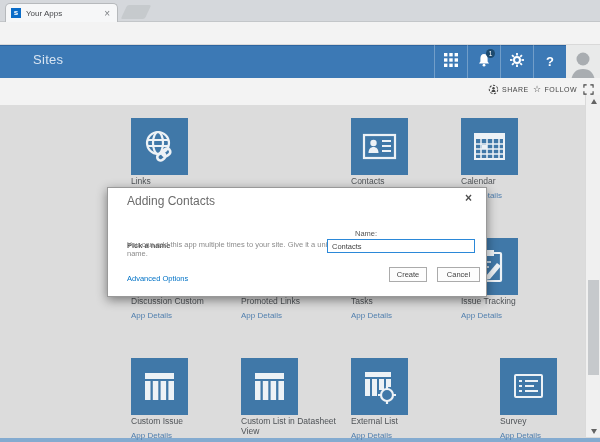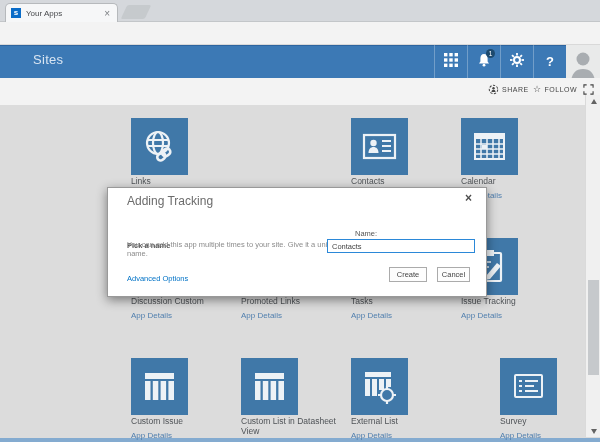--- a/index.html
+++ b/index.html
@@ -57,21 +57,21 @@
   .dialog { position:absolute; left:107px; top:187px; width:380px; height:110px; background:#fff; border:1px solid #999; box-shadow:0 3px 10px rgba(0,0,0,.45); z-index:30; }
   .dlg-title { position:absolute; left:19px; top:6px; font-size:12px; font-weight:300; color:#6b6b6b; }
   .dlg-close { position:absolute; right:14px; top:3px; font-size:12px; color:#4e4e4e; font-weight:bold; cursor:default; }
   .dlg-section { position:absolute; left:19px; top:53px; font-size:7.5px; font-weight:bold; color:#555; }
   .dlg-desc { position:absolute; left:19px; top:52px; width:215px; font-size:7.5px; color:#8c8c8c; line-height:1.25; }
   .dlg-adv { position:absolute; left:19px; top:86px; font-size:7.5px; color:#0072c6; text-decoration:none; }
   .dlg-namelbl { position:absolute; left:219px; top:41px; font-size:7.5px; color:#555;padding-left:28px; }
   .dlg-input { position:absolute; left:219px; top:51px; width:148px; height:14px; border:1px solid #2b88d8; font-size:7.5px; color:#444; padding:0 4px; font-family:"Liberation Sans", sans-serif; }
   .dlg-btn { position:absolute; top:79px; height:15px; background:#fdfdfd; border:1px solid #ababab; font-size:7.5px; color:#444; text-align:center; line-height:13px; font-family:"Liberation Sans", sans-serif; }
   .dlg-create { left:281px; width:38px; }
-  .dlg-cancel { left:329px; width:33px; }
+  .dlg-cancel { left:329px; width:43px; }
 </style>
 </head>
 <body>
 
 <div id="screen">
 
   <div class="tabstrip">
     <div class="tab">
       <div class="favicon">s</div>
       <div class="tab-title">Your Apps</div>
@@ -338,21 +338,21 @@
           <rect x="15" y="17" width="27" height="22" rx="1" fill="none" stroke="#edf2f6" stroke-width="2"></rect>
           <g stroke="#edf2f6" stroke-width="2">
             <path d="M19 23 h3 M25 23 h13 M19 28 h3 M25 28 h9 M19 33 h3 M25 33 h13"></path>
           </g>
         </svg>
       </div>
       <div class="tile-label">Survey</div>
       <a class="app-details" href="#">App Details</a>
     </div>
     <div class="dialog">
-    <div class="dlg-title">Adding Tracking</div>
+    <div class="dlg-title">Adding Contacts</div>
     <div class="dlg-close">×</div>
     <div class="dlg-section">Pick a name</div>
     <div class="dlg-desc">
       <div>You can add this app multiple times to your site. Give it a unique</div>
       <div>name.</div>
     </div>
     <a class="dlg-adv" href="#">Advanced Options</a>
     <div class="dlg-namelbl">Name:</div>
     <input class="dlg-input" type="text" value="Contacts" style="">
     <button class="dlg-btn dlg-create">Create</button>

